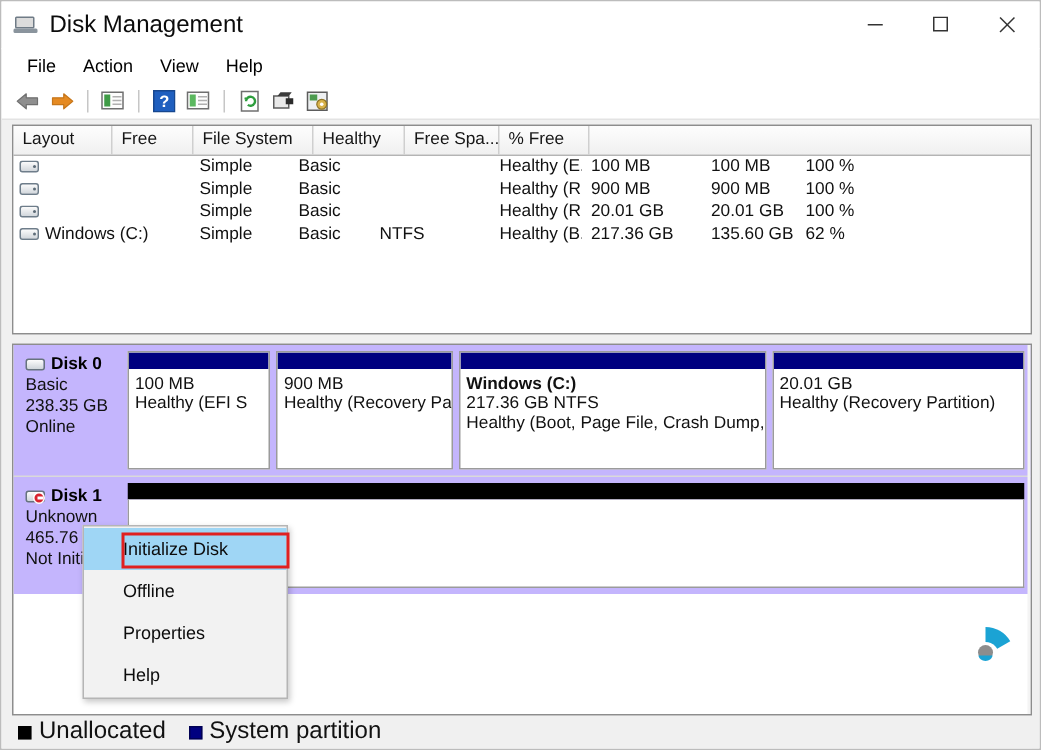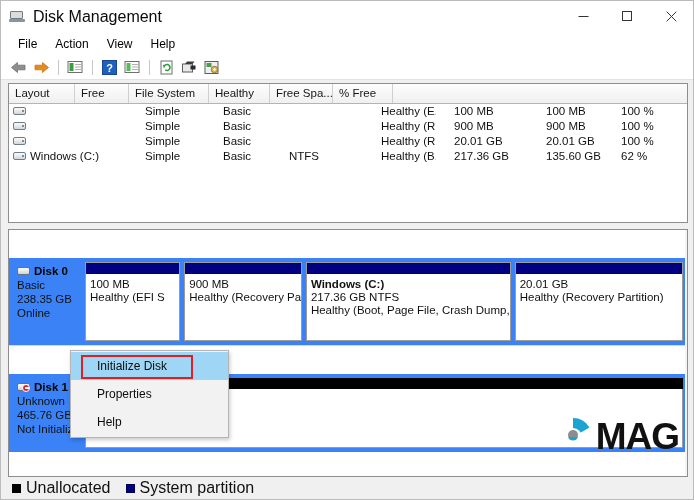--- a/index.html
+++ b/index.html
@@ -151,21 +151,20 @@
     border-right: 1px solid #cfcfcf;
     box-sizing: border-box;
     overflow: hidden;
     white-space: nowrap;
   }
   .vol-body { flex: 1 1 auto; background:#fff; }
   .vol-row {
     display: flex;
     height: 15px;
     align-items: center;
-    gap: 12px;
   }
   .vol-row .cell {
     font-size: 11.5px;
     color: #111;
     padding-left: 6px;
     line-height: 15px;
     box-sizing: border-box;
     overflow: hidden;
     white-space: nowrap;
   }
@@ -208,23 +207,22 @@
     border: 1px solid #8d8d8d;
     background: #ffffff;
     box-sizing: border-box;
     overflow: hidden;
     position: relative;
   }
   .disk-row {
     display: flex;
     box-sizing: border-box;
     border-bottom: 1px solid #d9d9d9;
-    background: #3b82f6;
+    background: #c4b5fd;
     padding: 4px 4px 4px 4px;
-    margin-top: 28px;
   }
   .disk-info {
     width: 72px;
     flex: 0 0 auto;
     padding: 3px 0 0 4px;
     box-sizing: border-box;
   }
   .disk-title {
     display: flex; align-items: center; gap: 3px;
     font-size: 11.5px;
@@ -326,22 +324,22 @@
   .legend .lbl {
     font-size: 16px;
     color: #111;
     margin-right: 10px;
     white-space: nowrap;
   }
 
   
   .ctxmenu {
     position: absolute;
-    left: 69px; top: 349px;
-    width: 159px;
+    left: 54px; top: 349px;
+    width: 137px;
     background: #f2f2f2;
     border: 1px solid #b5b5b5;
     box-shadow: 1px 2px 4px rgba(0,0,0,.22);
     z-index: 40;
     padding: 1px 0;
     box-sizing: border-box;
   }
   .ctx-item {
     height: 28px;
     display: flex;
@@ -645,30 +643,30 @@
         <span class="sw" style="background:#000000"></span>
         <span class="lbl">Unallocated</span>
         <span class="sw" style="background:#000080"></span>
         <span class="lbl">System partition</span>
       </div>
 
     </div>
 
     <div class="ctxmenu">
       <div class="ctx-item selected">Initialize Disk</div>
+      <div class="ctx-item">Offline</div>
       <div class="ctx-item">Properties</div>
       <div class="ctx-item">Help</div>
     </div>
     <div class="annot-box"></div>
 
     <div class="watermark">
       <svg class="wm-mark" viewBox="0 0 44 44">
         <path d="M22 3 A19 19 0 1 0 22 41 A19 19 0 0 1 22 3 Z" fill="#1ba3d4"></path>
         <path d="M22 3 A19 19 0 0 1 38.5 12.5 L22 22 Z" fill="#1ba3d4"></path>
         <circle cx="22" cy="22" r="9" fill="#ffffff"></circle>
         <circle cx="22" cy="20" r="5" fill="#8d8d8d"></circle>
         <path d="M17.2 22 a5 5 0 0 0 9.6 0 Z" fill="#1ba3d4"></path>
       </svg>
-      <span class="wm-text">MAG</span>
     </div>
 
   </div>
 </div>
 
 </body></html>

